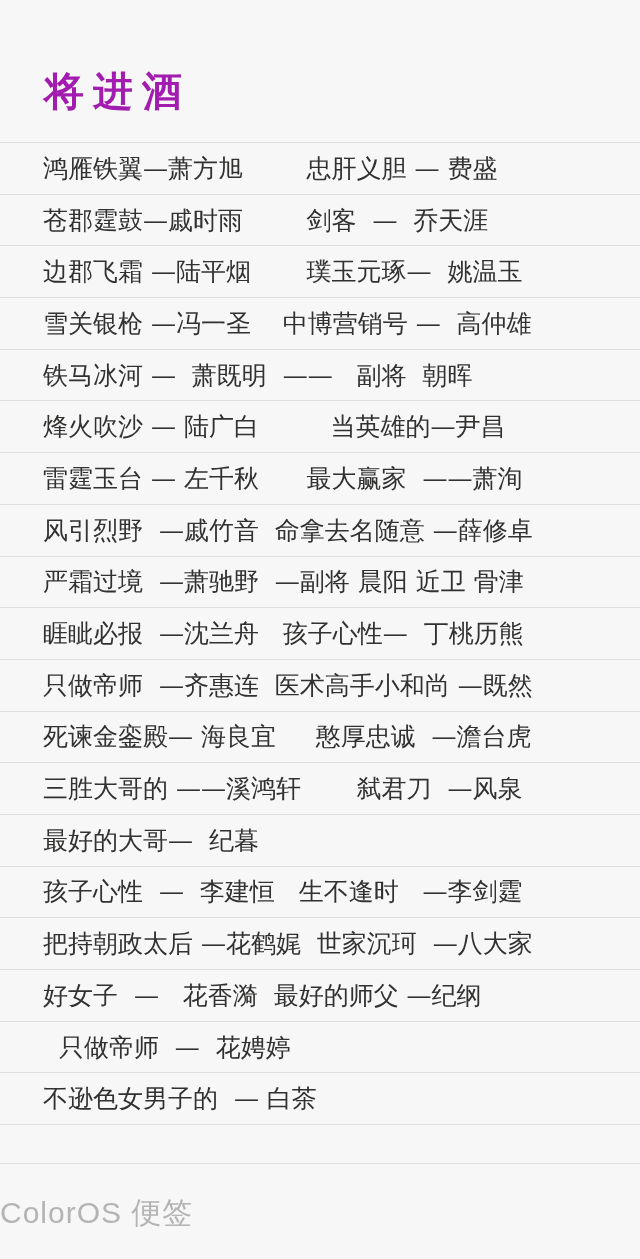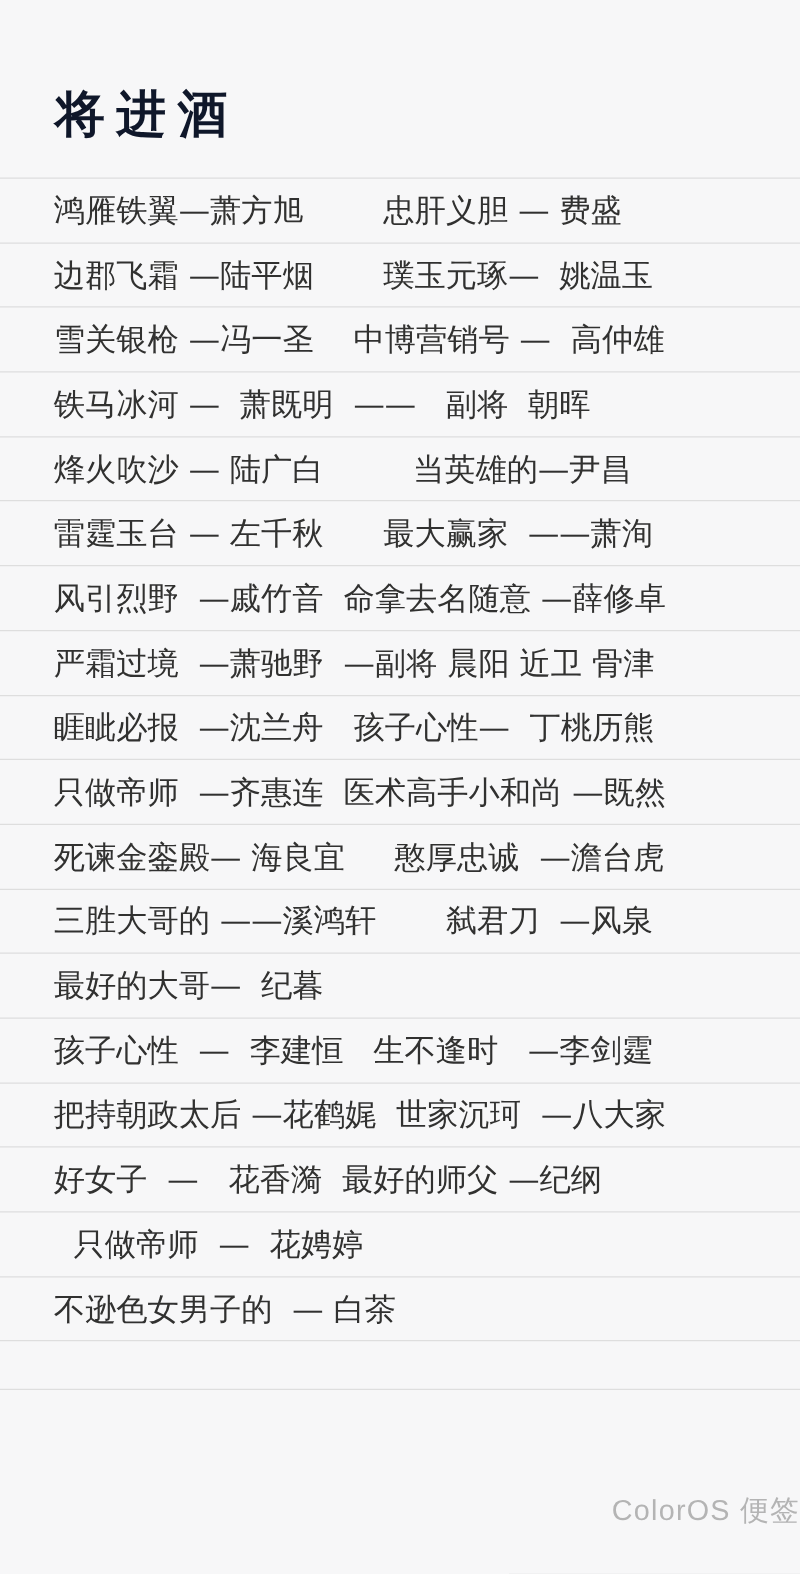--- a/index.html
+++ b/index.html
@@ -15,21 +15,21 @@
     overflow: hidden;
     font-family: "DejaVu Serif", serif;
   }
   .note-title {
     position: absolute;
     left: 44px;
     top: 64px;
     font-size: 40px;
     font-weight: 700;
     letter-spacing: 9px;
-    color: #0f172a;
+    color: #a21caf;
     white-space: pre;
     cursor: text;
   }
   .note-lines {
     position: absolute;
     top: 142px;
     left: 0;
     right: 0;
   }
   .note-row {
@@ -48,35 +48,36 @@
   }
   .note-row.empty {
     height: 40px;
     border-bottom: 1px solid #dedede;
   }
   .watermark {
     position: absolute;
     left: 0;
     right: 0;
     top: 1193px;
-    text-align: right;
-    font-size: 23px;
+    text-align: left;
+    font-size: 30px;
     letter-spacing: 1px;
     color: #b4b4b4;
     font-family: "Liberation Sans", sans-serif;
   }
 </style>
 </head>
 <body>
 
 <div class="screen">
   <div class="note-title">将进酒</div>
 
   <div class="note-lines" id="note-lines">
       <div class="note-row">鸿雁铁翼—萧方旭        忠肝义胆 — 费盛</div>
+      <div class="note-row">苍郡霆鼓—戚时雨        剑客  —  乔天涯</div>
       <div class="note-row">边郡飞霜 —陆平烟       璞玉元琢—  姚温玉</div>
       <div class="note-row">雪关银枪 —冯一圣    中博营销号 —  高仲雄</div>
       <div class="note-row">铁马冰河 —  萧既明  ——   副将  朝晖</div>
       <div class="note-row">烽火吹沙 — 陆广白         当英雄的—尹昌</div>
       <div class="note-row">雷霆玉台 — 左千秋      最大赢家  ——萧洵</div>
       <div class="note-row">风引烈野  —戚竹音  命拿去名随意 —薛修卓</div>
       <div class="note-row">严霜过境  —萧驰野  —副将 晨阳 近卫 骨津</div>
       <div class="note-row">睚眦必报  —沈兰舟   孩子心性—  丁桃历熊</div>
       <div class="note-row">只做帝师  —齐惠连  医术高手小和尚 —既然</div>
       <div class="note-row">死谏金銮殿— 海良宜     憨厚忠诚  —澹台虎</div>

